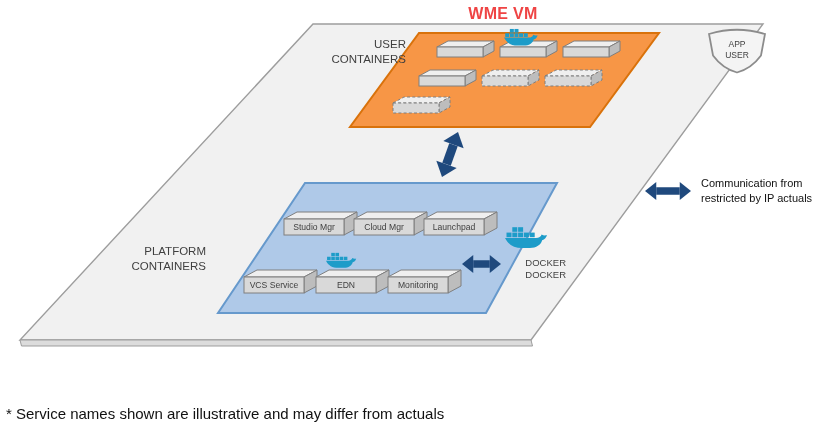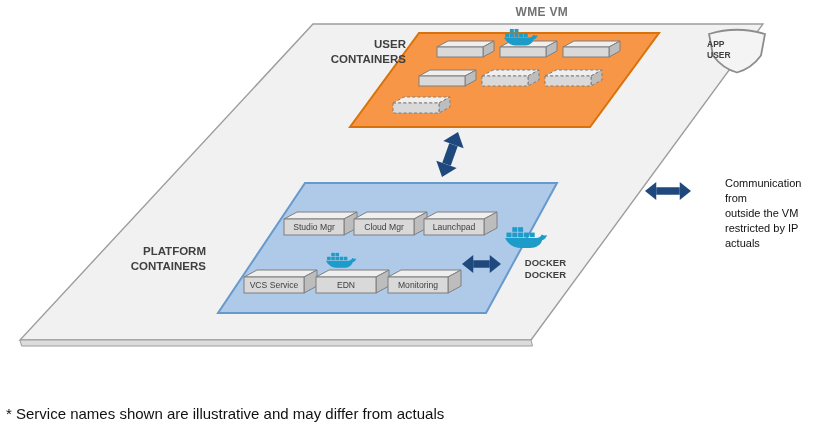--- a/index.html
+++ b/index.html
@@ -2,31 +2,31 @@
 <html><head>
 <meta charset="utf-8">
 <style>
   html,body{margin:0;padding:0;background:#ffffff;}
   #stage{
     position:relative;width:820px;height:429px;background:#ffffff;
     font-family:"Liberation Sans",sans-serif;overflow:hidden;
   }
   #scene{position:absolute;left:0;top:0;}
   .title{
-    position:absolute;top:5px;left:438px;width:130px;text-align:right;
-    font-weight:bold;font-size:12px;color:#737373;letter-spacing:.3px;
+    position:absolute;top:5px;left:438px;width:130px;text-align:center;
+    font-weight:bold;font-size:16px;color:#ef4444;letter-spacing:.3px;
   }
-  .lbl{position:absolute;color:#3F3F3F;font-weight:bold;}
+  .lbl{position:absolute;color:#3F3F3F;font-weight:normal;}
   .lbl span{display:block;}
   .user-label{top:37px;left:296px;width:110px;text-align:right;font-size:11.5px;line-height:15px;}
   .platform-label{top:244px;left:96px;width:110px;text-align:right;font-size:11.5px;line-height:15px;}
   .engine-label{top:257px;left:492px;width:74px;text-align:right;font-size:9.5px;line-height:12px;}
-  .apparmor-label{top:39px;left:707px;width:60px;font-size:8.5px;line-height:10.5px;}
+  .apparmor-label{top:39px;left:707px;width:60px;text-align:center;font-size:8.5px;line-height:10.5px;}
   .comm-note{position:absolute;top:176px;left:701px;width:118px;font-size:11px;line-height:15px;color:#111111;}
-  .comm-note span{display:block;margin-left:24px;}
+  .comm-note span{display:block;}
   .footnote{position:absolute;top:405px;left:6px;font-size:15px;color:#111111;}
 </style>
 </head>
 <body>
 
 <div id="stage">
   <svg id="scene" width="820" height="429" viewBox="0 0 820 429">
       <polygon points="313,24 763,24 531,340 20,340" fill="#f1f1f1" stroke="#9d9d9d" stroke-width="1.4"></polygon>
       <polygon points="20,340 531,340 532.5,346 21.5,346" fill="#dcdcdc" stroke="#9d9d9d" stroke-width="1"></polygon>
       <polygon points="419,33 659,33 590,127 350,127" fill="#F79646" stroke="#D9720B" stroke-width="2"></polygon>
@@ -167,18 +167,17 @@
     <span>DOCKER</span>
   </div>
 
   <div class="lbl apparmor-label">
     <span>APP</span>
     <span>USER</span>
   </div>
 
   <div class="comm-note">
     <span>Communication from</span>
-    <span>outside the VM</span>
     <span>restricted by IP actuals</span>
   </div>
 
   <div class="footnote">* Service names shown are illustrative and may differ from actuals</div>
 </div>
 
 </body></html>

